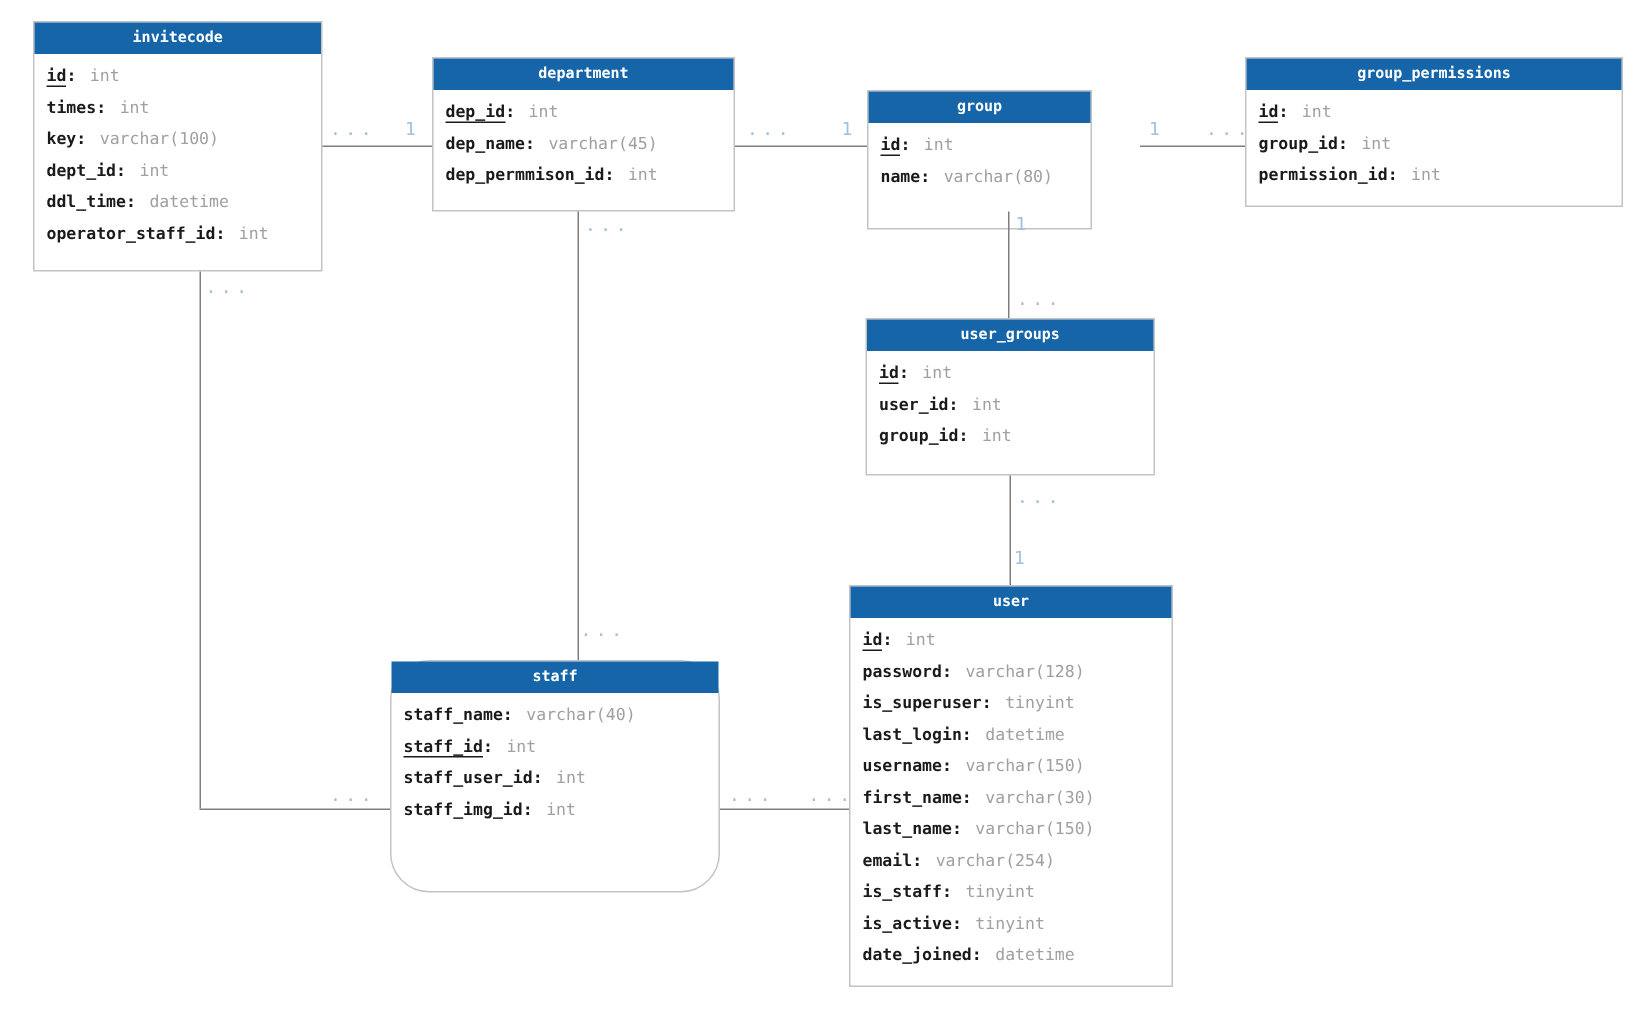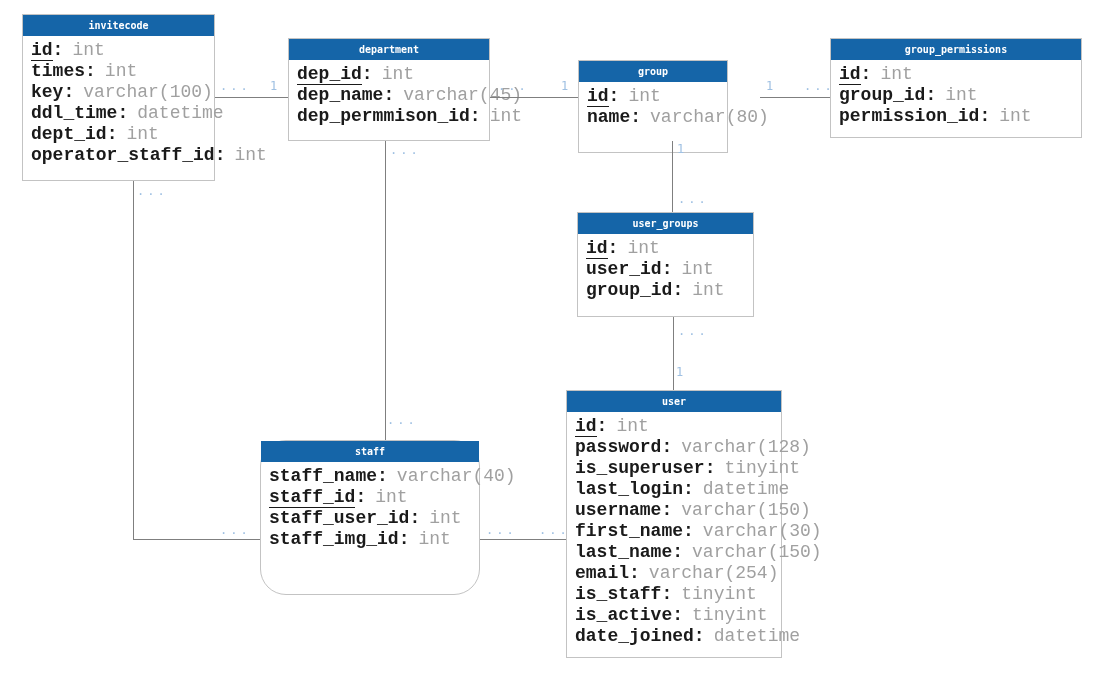--- a/index.html
+++ b/index.html
@@ -23,24 +23,23 @@
     font-size:10px;
     line-height:21px;
     text-align:center;
     white-space:nowrap;
     overflow:hidden;
   }
   .table-body{
     padding:4px 8px 8px 8px;
   }
   .field-row{
-    font-size:18px;
+    font-size:11px;
     line-height:21px;
     white-space:nowrap;
-    font-family:Liberation Mono, monospace;
   }
   .fname{
     font-weight:bold;
     color:var(--field-name,#1a1a1a);
   }
   .fname.pk{
     border-bottom:1px solid var(--field-name,#1a1a1a);
   }
   .fcolon{
     font-weight:bold;
@@ -66,22 +65,22 @@
 </head>
 <body>
 
 <div id="canvas" style="--header-bg: #1565a8; --header-text: #ffffff; --field-name: #1a1a1a; --field-type: #a0a0a0; --border: #c3c3c3; --line: #7f7f7f; --cardinality: #9fc0e2;">
     <div class="table-card" style="left: 22px; top: 14px; width: 193px; height: 167px;">
       <div class="table-header">invitecode</div>
       <div class="table-body">
         <div class="field-row"><span class="fname pk">id</span><span class="fcolon">:</span><span class="ftype">int</span></div>
         <div class="field-row"><span class="fname">times</span><span class="fcolon">:</span><span class="ftype">int</span></div>
         <div class="field-row"><span class="fname">key</span><span class="fcolon">:</span><span class="ftype">varchar(100)</span></div>
+        <div class="field-row"><span class="fname">dept_id</span><span class="fcolon">:</span><span class="ftype">int</span></div>
         <div class="field-row"><span class="fname">ddl_time</span><span class="fcolon">:</span><span class="ftype">datetime</span></div>
-        <div class="field-row"><span class="fname">dept_id</span><span class="fcolon">:</span><span class="ftype">int</span></div>
         <div class="field-row"><span class="fname">operator_staff_id</span><span class="fcolon">:</span><span class="ftype">int</span></div>
       </div>
     </div>
     <div class="table-card" style="left: 288px; top: 38px; width: 202px; height: 103px;">
       <div class="table-header">department</div>
       <div class="table-body">
         <div class="field-row"><span class="fname pk">dep_id</span><span class="fcolon">:</span><span class="ftype">int</span></div>
         <div class="field-row"><span class="fname">dep_name</span><span class="fcolon">:</span><span class="ftype">varchar(45)</span></div>
         <div class="field-row"><span class="fname">dep_permmison_id</span><span class="fcolon">:</span><span class="ftype">int</span></div>
       </div>
@@ -94,21 +93,21 @@
       </div>
     </div>
     <div class="table-card" style="left: 830px; top: 38px; width: 252px; height: 100px;">
       <div class="table-header">group_permissions</div>
       <div class="table-body">
         <div class="field-row"><span class="fname pk">id</span><span class="fcolon">:</span><span class="ftype">int</span></div>
         <div class="field-row"><span class="fname">group_id</span><span class="fcolon">:</span><span class="ftype">int</span></div>
         <div class="field-row"><span class="fname">permission_id</span><span class="fcolon">:</span><span class="ftype">int</span></div>
       </div>
     </div>
-    <div class="table-card" style="left: 577px; top: 212px; width: 177px; height: 105px;">
+    <div class="table-card" style="left: 577px; top: 212px; width: 193px; height: 105px;">
       <div class="table-header">user_groups</div>
       <div class="table-body">
         <div class="field-row"><span class="fname pk">id</span><span class="fcolon">:</span><span class="ftype">int</span></div>
         <div class="field-row"><span class="fname">user_id</span><span class="fcolon">:</span><span class="ftype">int</span></div>
         <div class="field-row"><span class="fname">group_id</span><span class="fcolon">:</span><span class="ftype">int</span></div>
       </div>
     </div>
     <div class="table-card" style="left: 566px; top: 390px; width: 216px; height: 268px;">
       <div class="table-header">user</div>
       <div class="table-body">

